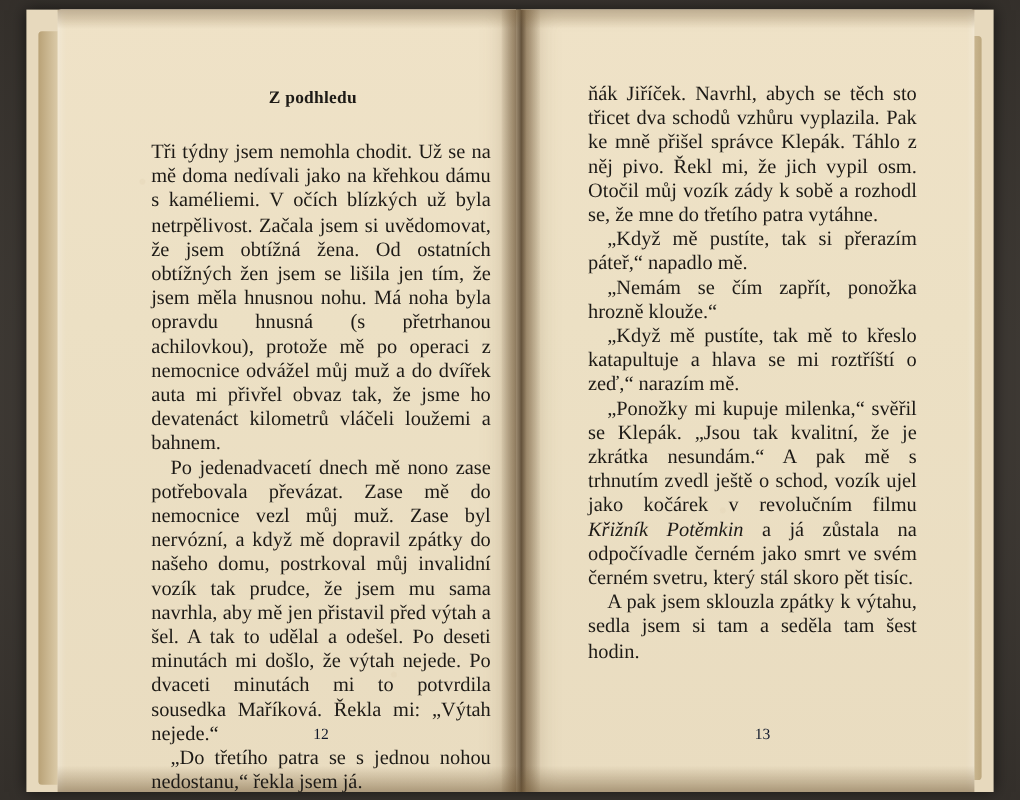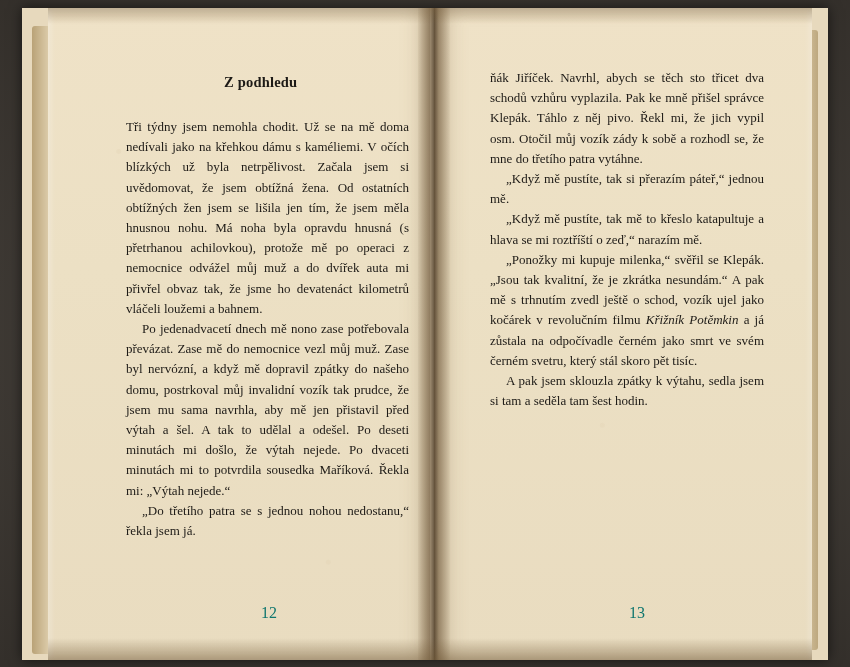--- a/index.html
+++ b/index.html
@@ -110,31 +110,31 @@
 
   .chapter-title {
     font-size: 14.5px;
     font-weight: bold;
     margin: 0 0 26px 0;
     padding-left: 98px;
     letter-spacing: 0.2px;
   }
   .para {
     margin: 0;
-    font-size: 13px;
+    font-size: 17px;
     line-height: 20.2px;
     text-indent: 16px;
   }
   .para.first { text-indent: 0; }
   .para em { font-style: italic; }
 
   .folio {
     position: absolute;
-    font-size: 16px;
-    color: #0f766e;
+    font-size: 13px;
+    color: #0f172a;
   }
   .folio.left { left: 239px; top: 596px; }
   .folio.right { left: 607px; top: 596px; }
 
   
   .grain {
     position: absolute;
     inset: 0;
     pointer-events: none;
     background-image:
@@ -162,21 +162,22 @@
 
     <div class="col left">
       <h1 class="chapter-title">Z podhledu</h1>
       <p class="para first">Tři týdny jsem nemohla chodit. Už se na mě doma nedívali jako na křehkou dámu s kaméliemi. V očích blízkých už byla netrpělivost. Začala jsem si uvědomovat, že jsem obtížná žena. Od ostatních obtížných žen jsem se lišila jen tím, že jsem měla hnusnou nohu. Má noha byla opravdu hnusná (s přetrhanou achilovkou), protože mě po operaci z nemocnice odvážel můj muž a do dvířek auta mi přivřel obvaz tak, že jsme ho devatenáct kilometrů vláčeli loužemi a bahnem.</p>
       <p class="para">Po jedenadvacetí dnech mě nono zase potřebovala převázat. Zase mě do nemocnice vezl můj muž. Zase byl nervózní, a když mě dopravil zpátky do našeho domu, postrkoval můj invalidní vozík tak prudce, že jsem mu sama navrhla, aby mě jen přistavil před výtah a šel. A tak to udělal a odešel. Po deseti minutách mi došlo, že výtah nejede. Po dvaceti minutách mi to potvrdila sousedka Maříková. Řekla mi: „Výtah nejede.“</p>
       <p class="para">„Do třetího patra se s jednou nohou nedostanu,“ řekla jsem já.</p>
     </div>
 
     <div class="col right">
       <p class="para first">ňák Jiříček. Navrhl, abych se těch sto třicet dva schodů vzhůru vyplazila. Pak ke mně přišel správce Klepák. Táhlo z něj pivo. Řekl mi, že jich vypil osm. Otočil můj vozík zády k sobě a rozhodl se, že mne do třetího patra vytáhne.</p>
-      <p class="para">„Když mě pustíte, tak si přerazím páteř,“ jednou mě.</p>
+      <p class="para">„Když mě pustíte, tak si přerazím páteř,“ napadlo mě.</p>
+      <p class="para">„Nemám se čím zapřít, ponožka hrozně klouže.“</p>
       <p class="para">„Když mě pustíte, tak mě to křeslo katapultuje a hlava se mi roztříští o zeď,“ narazím mě.</p>
       <p class="para">
         <span>„Ponožky mi kupuje milenka,“ svěřil se Klepák. „Jsou tak kvalitní, že je zkrátka nesundám.“ A pak mě s trhnutím zvedl ještě o schod, vozík ujel jako kočárek v revolučním filmu <em>Křižník Potěmkin</em> a já zůstala na odpočívadle černém jako smrt ve svém černém svetru, který stál skoro pět tisíc.</span>
       </p>
       <p class="para">A pak jsem sklouzla zpátky k výtahu, sedla jsem si tam a seděla tam šest hodin.</p>
     </div>
 
     <div class="folio left">12</div>
     <div class="folio right">13</div>
 

